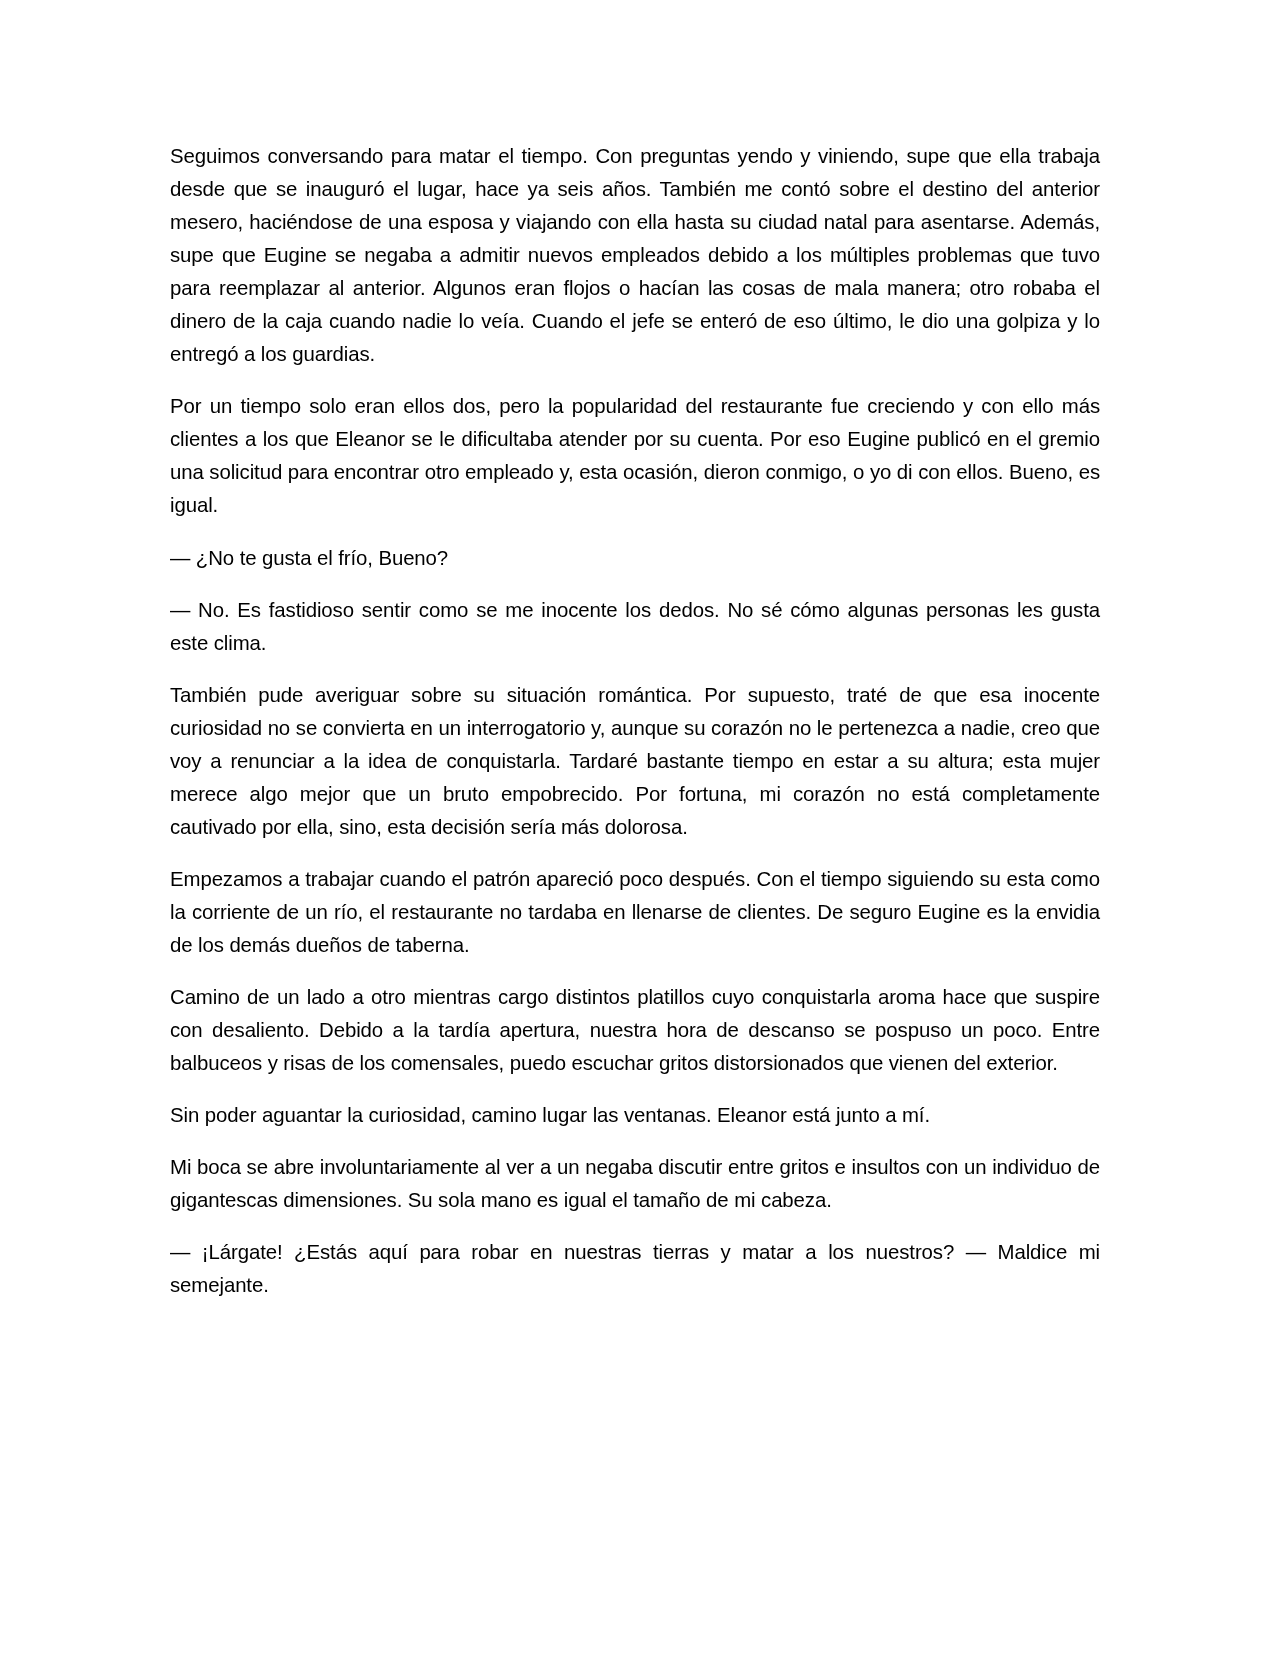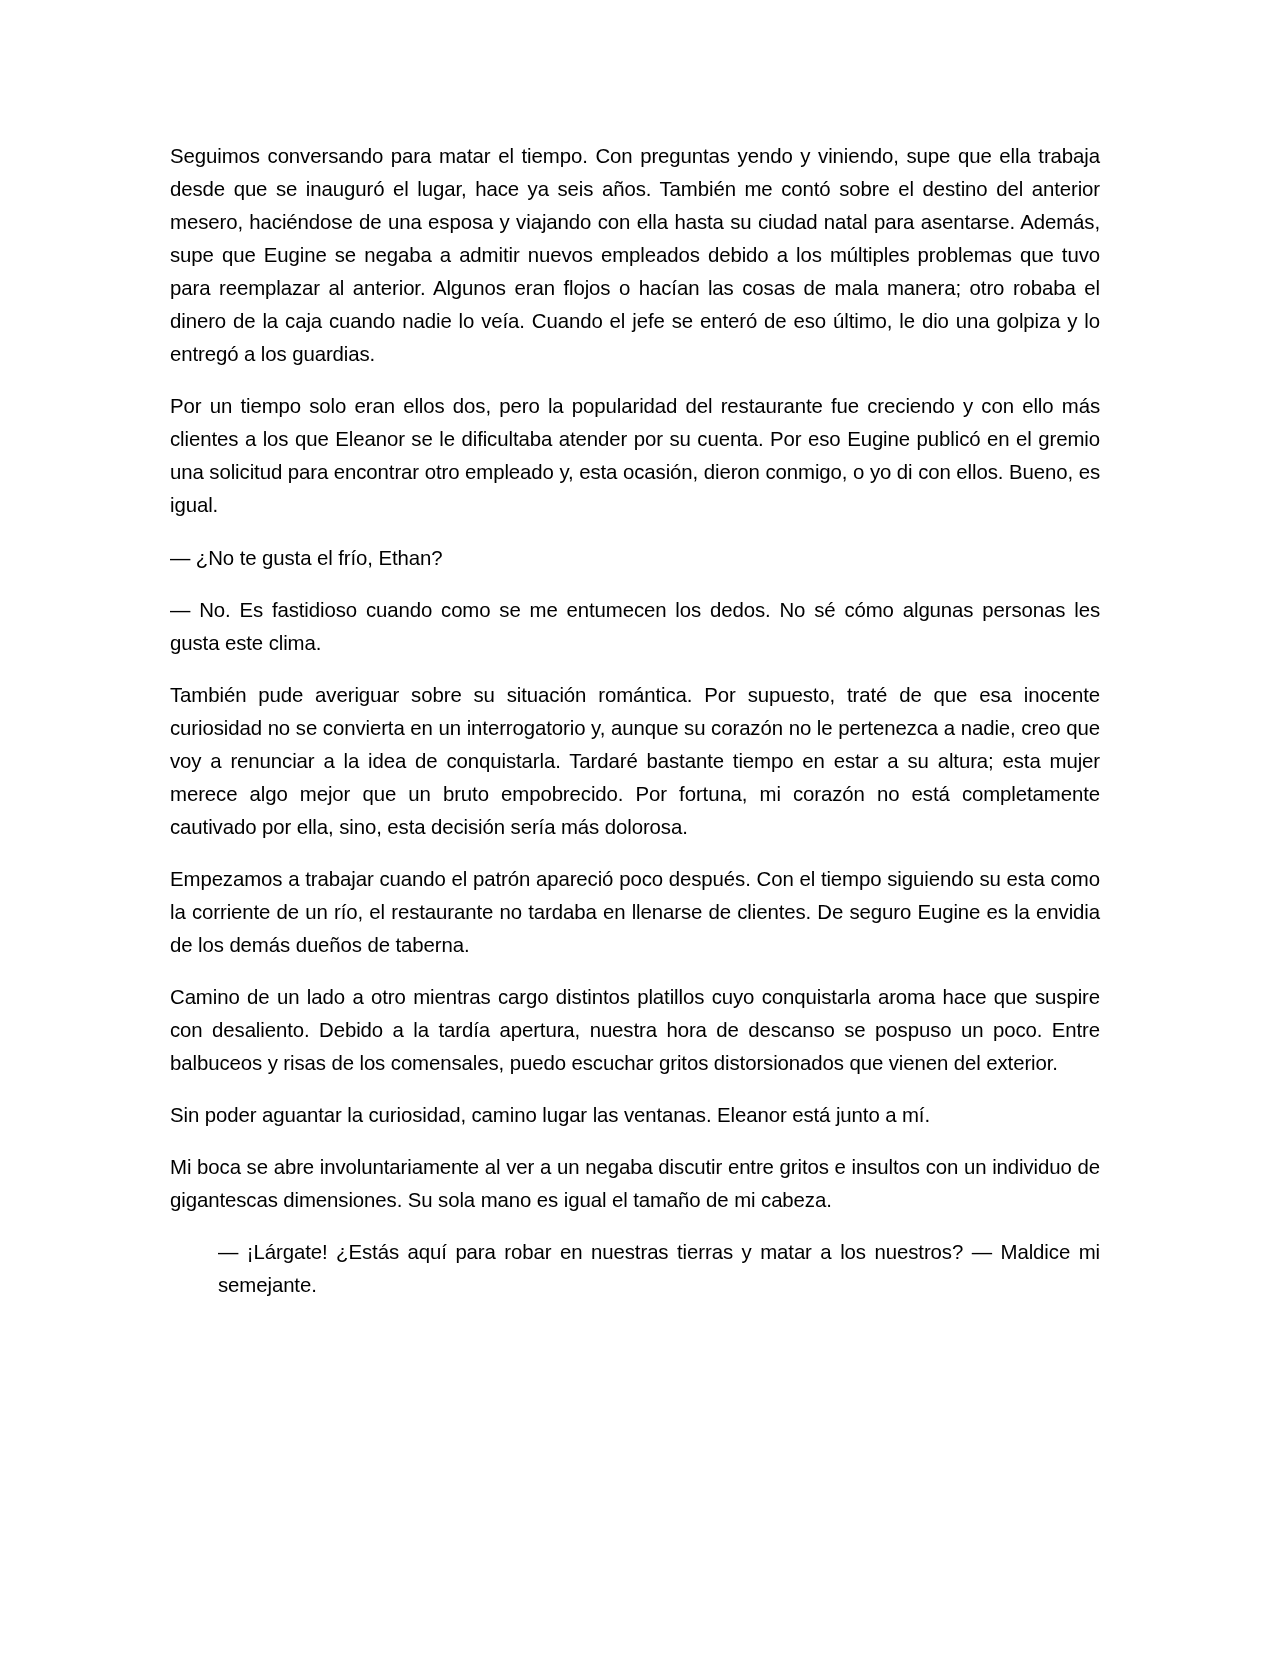--- a/index.html
+++ b/index.html
@@ -32,41 +32,40 @@
     line-height: 1.62;
     text-align: justify;
     text-justify: inter-word;
     letter-spacing: -0.1px;
     word-spacing: 0px;
     color: #000000;
     hyphens: none;
   }
   p.para:last-child {
     margin-bottom: 0;
-    margin-left: 48px;
   }
   
   p.dialogue {
     text-align: justify;
   }
 </style>
 </head>
 <body>
 
 <div class="page">
   <div class="doc-body">
 
     <p class="para">Seguimos conversando para matar el tiempo. Con preguntas yendo y viniendo, supe que ella trabaja desde que se inauguró el lugar, hace ya seis años. También me contó sobre el destino del anterior mesero, haciéndose de una esposa y viajando con ella hasta su ciudad natal para asentarse. Además, supe que Eugine se negaba a admitir nuevos empleados debido a los múltiples problemas que tuvo para reemplazar al anterior. Algunos eran flojos o hacían las cosas de mala manera; otro robaba el dinero de la caja cuando nadie lo veía. Cuando el jefe se enteró de eso último, le dio una golpiza y lo entregó a los guardias.</p>
 
     <p class="para">Por un tiempo solo eran ellos dos, pero la popularidad del restaurante fue creciendo y con ello más clientes a los que Eleanor se le dificultaba atender por su cuenta. Por eso Eugine publicó en el gremio una solicitud para encontrar otro empleado y, esta ocasión, dieron conmigo, o yo di con ellos. Bueno, es igual.</p>
 
 
-    <p class="para dialogue">— ¿No te gusta el frío, Ethan?</p>
+    <p class="para dialogue">— ¿No te gusta el frío, Bueno?</p>
 
-    <p class="para dialogue">— No. Es fastidioso cuando como se me entumecen los dedos. No sé cómo algunas personas les gusta este clima.</p>
+    <p class="para dialogue">— No. Es fastidioso sentir como se me inocente los dedos. No sé cómo algunas personas les gusta este clima.</p>
 
 
     <p class="para">También pude averiguar sobre su situación romántica. Por supuesto, traté de que esa inocente curiosidad no se convierta en un interrogatorio y, aunque su corazón no le pertenezca a nadie, creo que voy a renunciar a la idea de conquistarla. Tardaré bastante tiempo en estar a su altura; esta mujer merece algo mejor que un bruto empobrecido. Por fortuna, mi corazón no está completamente cautivado por ella, sino, esta decisión sería más dolorosa.</p>
 
     <p class="para">Empezamos a trabajar cuando el patrón apareció poco después. Con el tiempo siguiendo su esta como la corriente de un río, el restaurante no tardaba en llenarse de clientes. De seguro Eugine es la envidia de los demás dueños de taberna.</p>
 
     <p class="para">Camino de un lado a otro mientras cargo distintos platillos cuyo conquistarla aroma hace que suspire con desaliento. Debido a la tardía apertura, nuestra hora de descanso se pospuso un poco. Entre balbuceos y risas de los comensales, puedo escuchar gritos distorsionados que vienen del exterior.</p>
 
 
     <p class="para">Sin poder aguantar la curiosidad, camino lugar las ventanas. Eleanor está junto a mí.</p>

